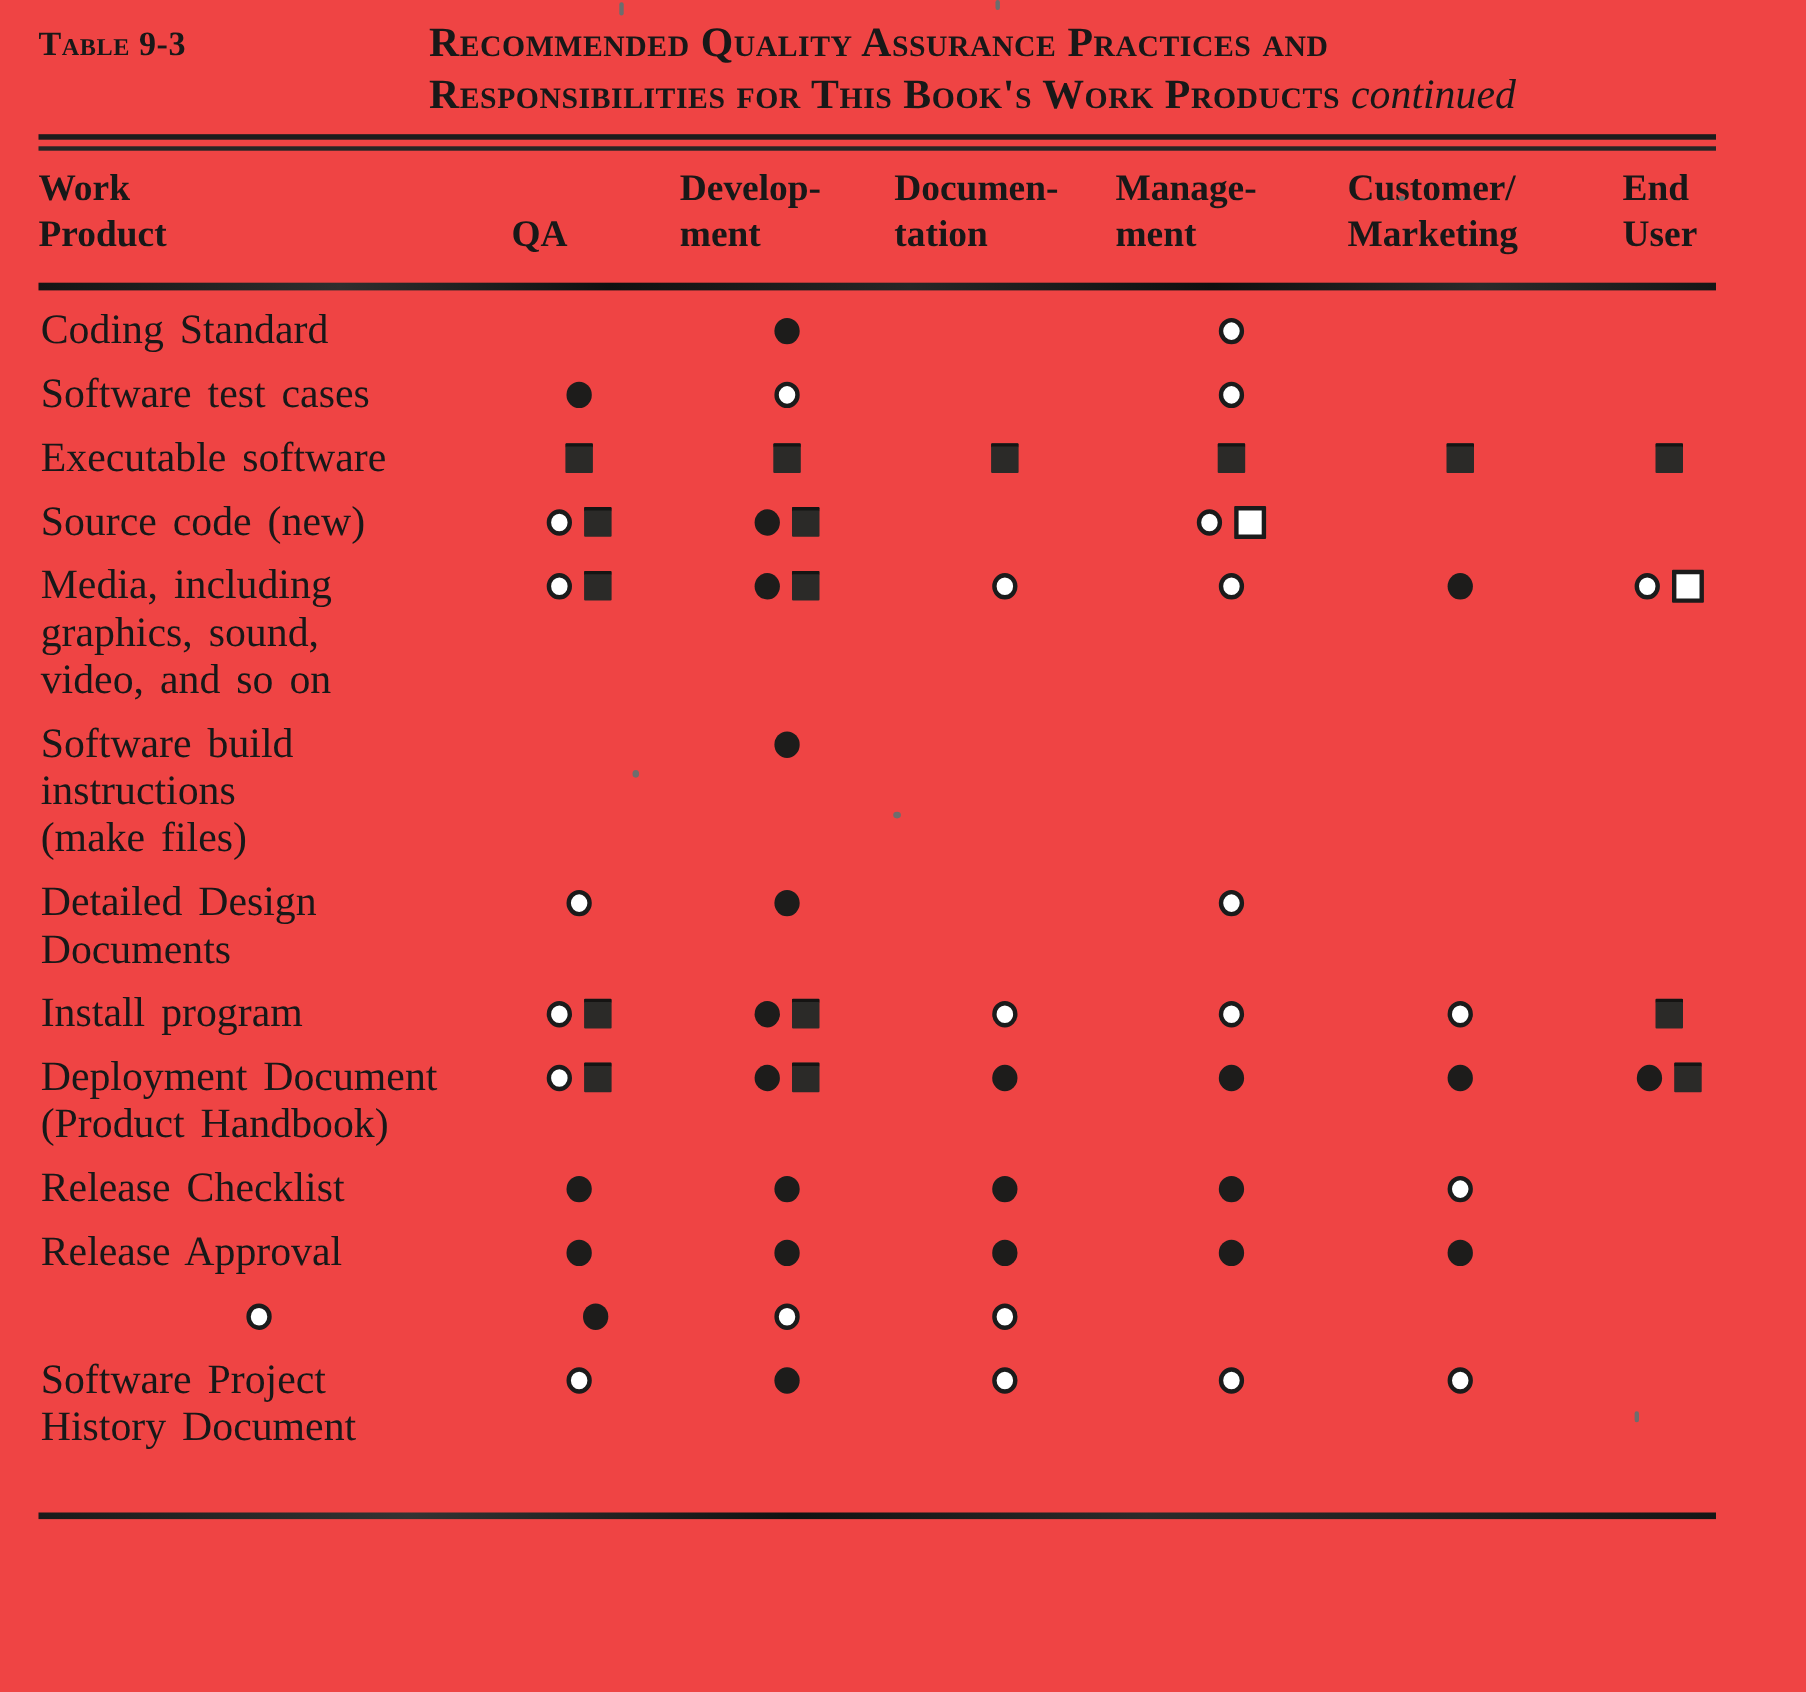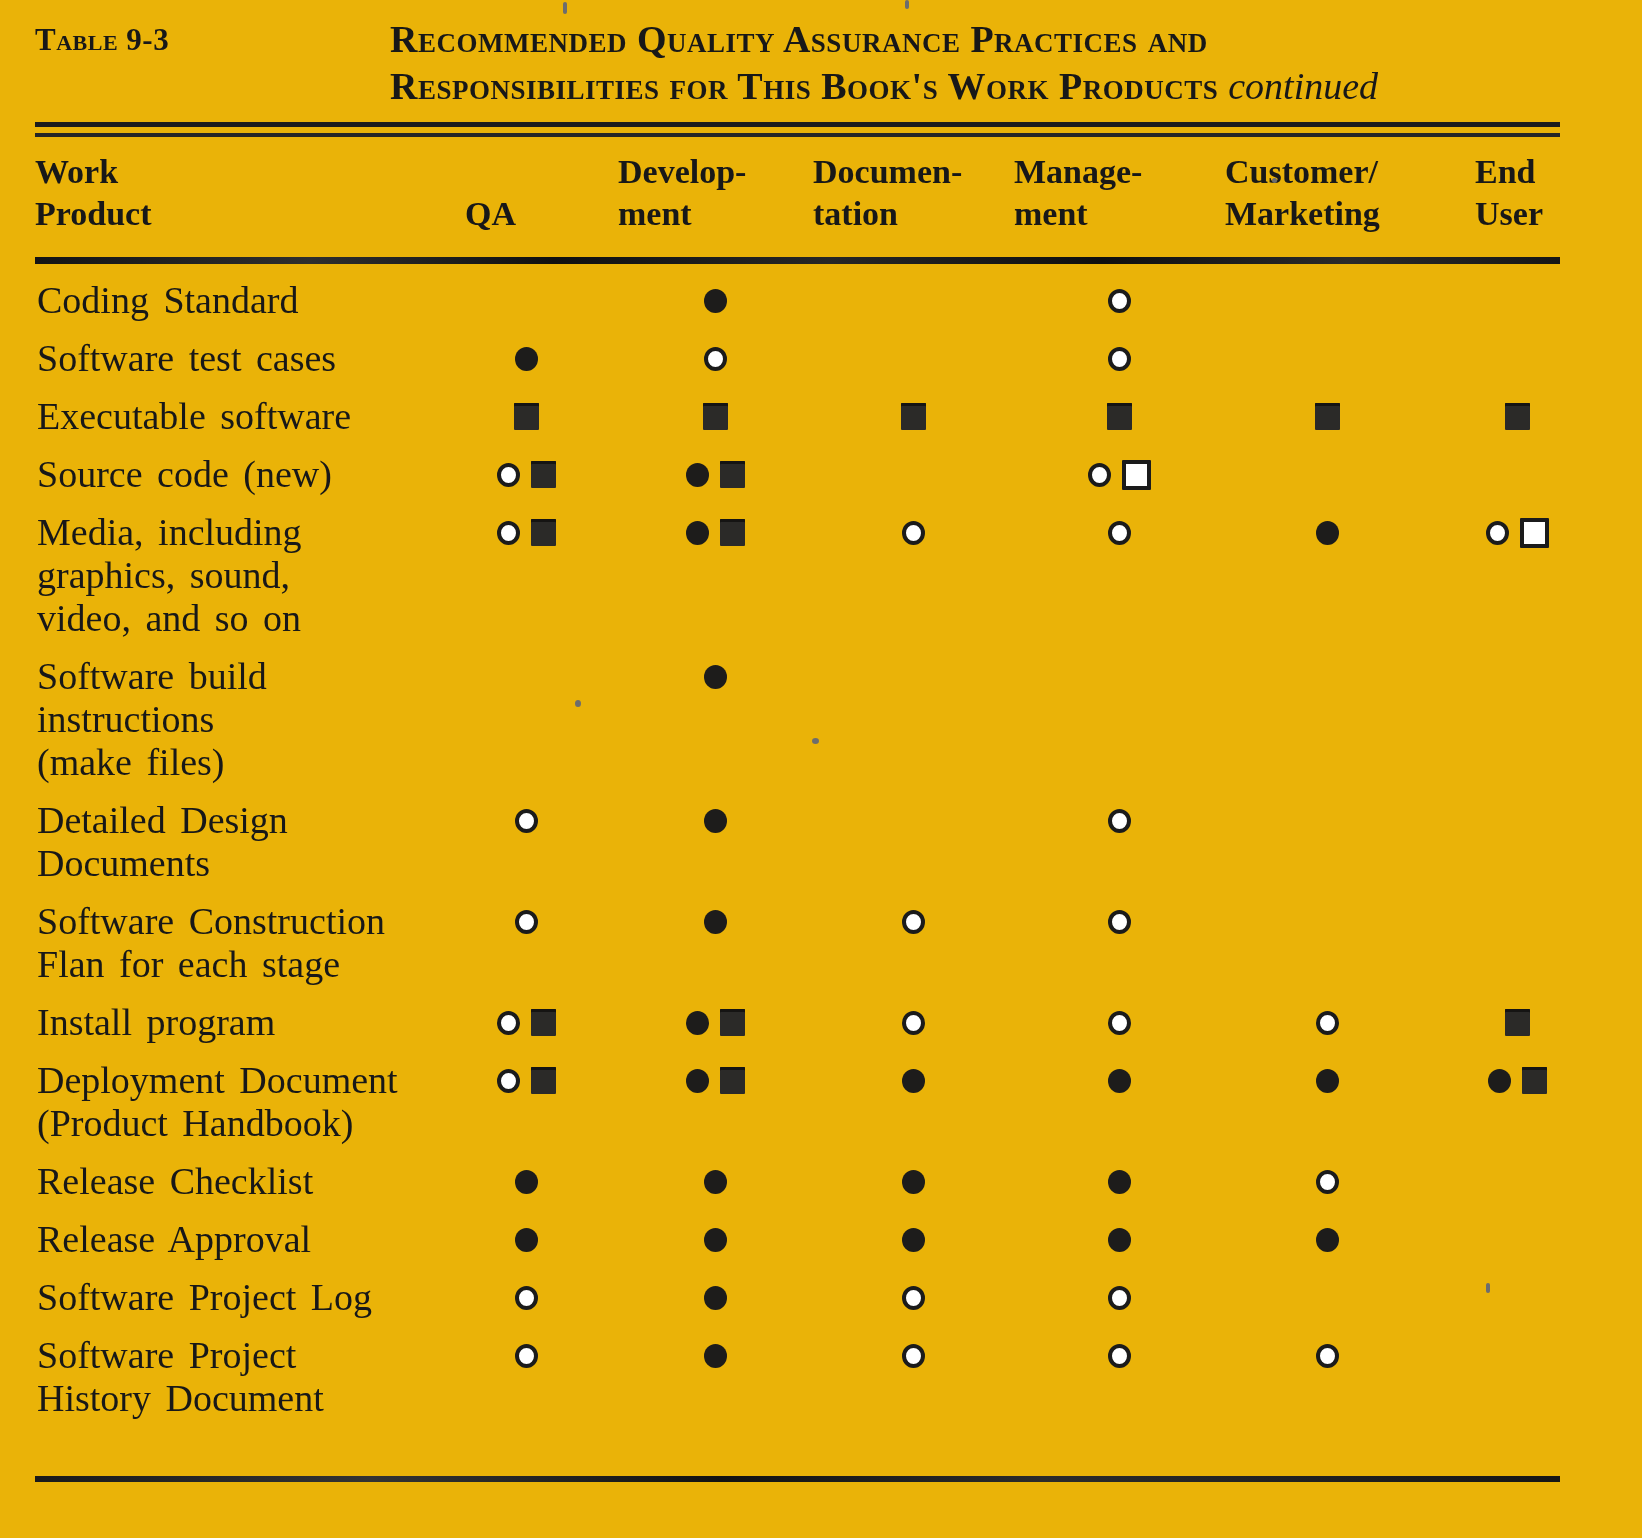--- a/index.html
+++ b/index.html
@@ -1,21 +1,21 @@
 <!DOCTYPE html>
 <html><head>
 <meta charset="utf-8">
 <style>
   html,body{margin:0;padding:0;background:#ffffff;}
   .page{
     position:relative;
     width:1642px;height:1538px;
     box-sizing:border-box;
     padding:16px 0 0 35px;
-    background:#eab308;
+    background:#ef4444;
     color:#181818;
     font-family:"Liberation Serif","DejaVu Serif",serif;
     overflow:hidden;
   }
   
   .caption{display:flex;margin-bottom:12px;}
   .tlabel{
     width:355px;flex:0 0 355px;
     font-weight:700;font-variant:small-caps;
     font-size:31px;line-height:47px;letter-spacing:0.5px;
@@ -283,40 +283,20 @@
         </div>
         <div class="cell sym col3"></div>
         <div class="cell sym col4">
           <span class="symbol sym-oc"></span>
         </div>
         <div class="cell sym col5"></div>
         <div class="cell sym col6"></div>
       </div>
       <div class="row">
         <div class="cell product">
-          <div>Software Construction</div>
-          <div>Flan for each stage</div>
-        </div>
-        <div class="cell sym col1">
-          <span class="symbol sym-oc"></span>
-        </div>
-        <div class="cell sym col2">
-          <span class="symbol sym-fc"></span>
-        </div>
-        <div class="cell sym col3">
-          <span class="symbol sym-oc"></span>
-        </div>
-        <div class="cell sym col4">
-          <span class="symbol sym-oc"></span>
-        </div>
-        <div class="cell sym col5"></div>
-        <div class="cell sym col6"></div>
-      </div>
-      <div class="row">
-        <div class="cell product">
           <div>Install program</div>
         </div>
         <div class="cell sym col1">
           <span class="symbol sym-oc"></span>
           <span class="symbol sym-fs"></span>
         </div>
         <div class="cell sym col2">
           <span class="symbol sym-fc"></span>
           <span class="symbol sym-fs"></span>
         </div>
@@ -396,23 +376,20 @@
         </div>
         <div class="cell sym col4">
           <span class="symbol sym-fc"></span>
         </div>
         <div class="cell sym col5">
           <span class="symbol sym-fc"></span>
         </div>
         <div class="cell sym col6"></div>
       </div>
       <div class="row">
-        <div class="cell product">
-          <div>Software Project Log</div>
-        </div>
         <div class="cell sym col1">
           <span class="symbol sym-oc"></span>
         </div>
         <div class="cell sym col2">
           <span class="symbol sym-fc"></span>
         </div>
         <div class="cell sym col3">
           <span class="symbol sym-oc"></span>
         </div>
         <div class="cell sym col4">

